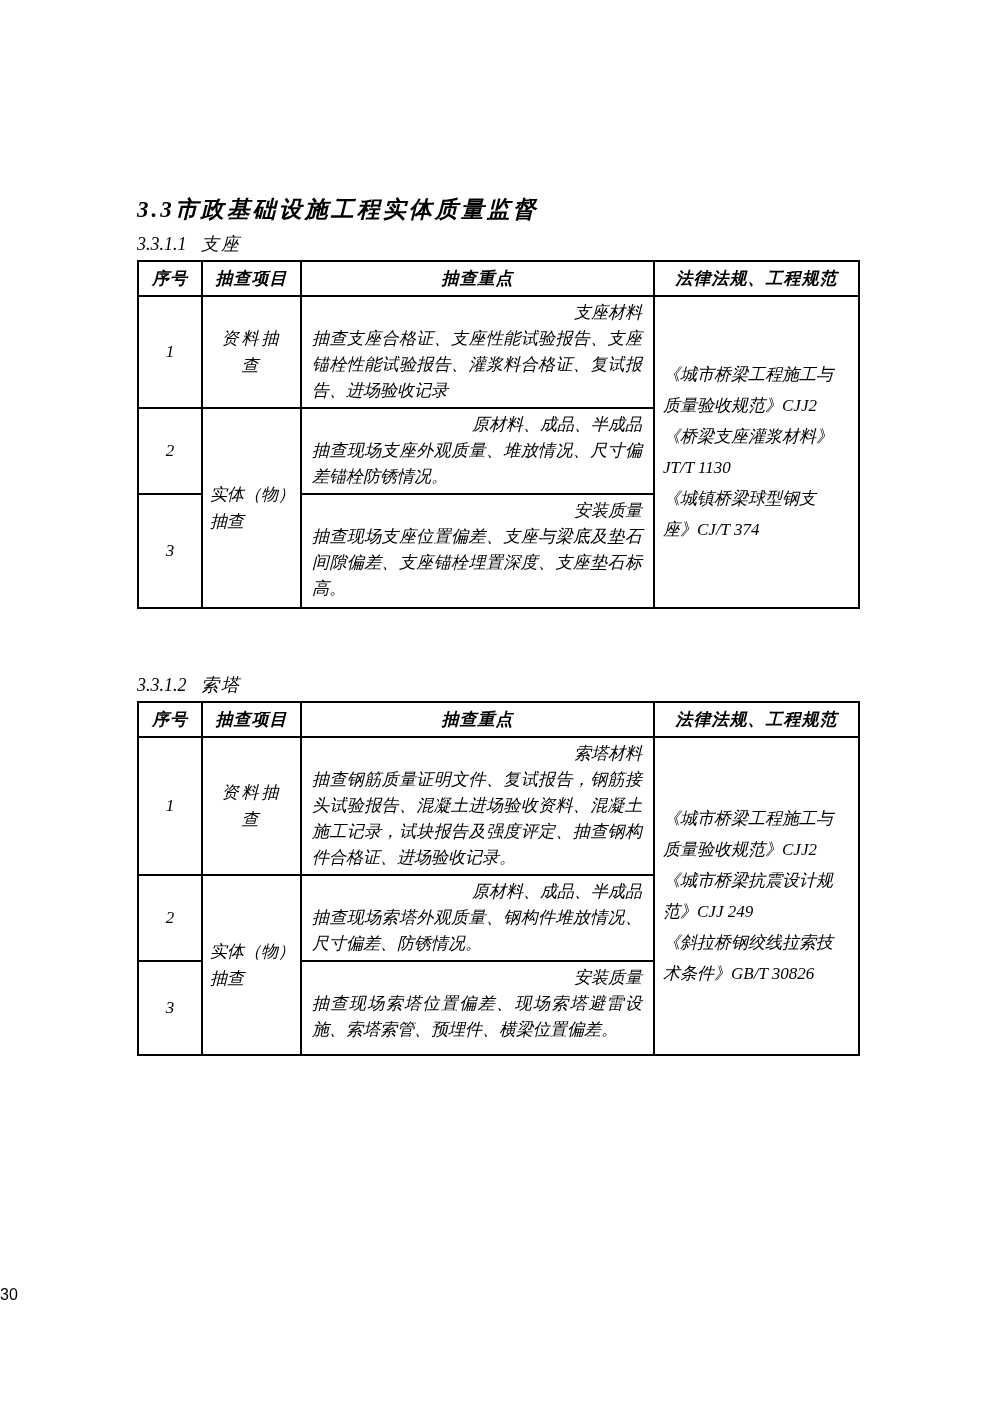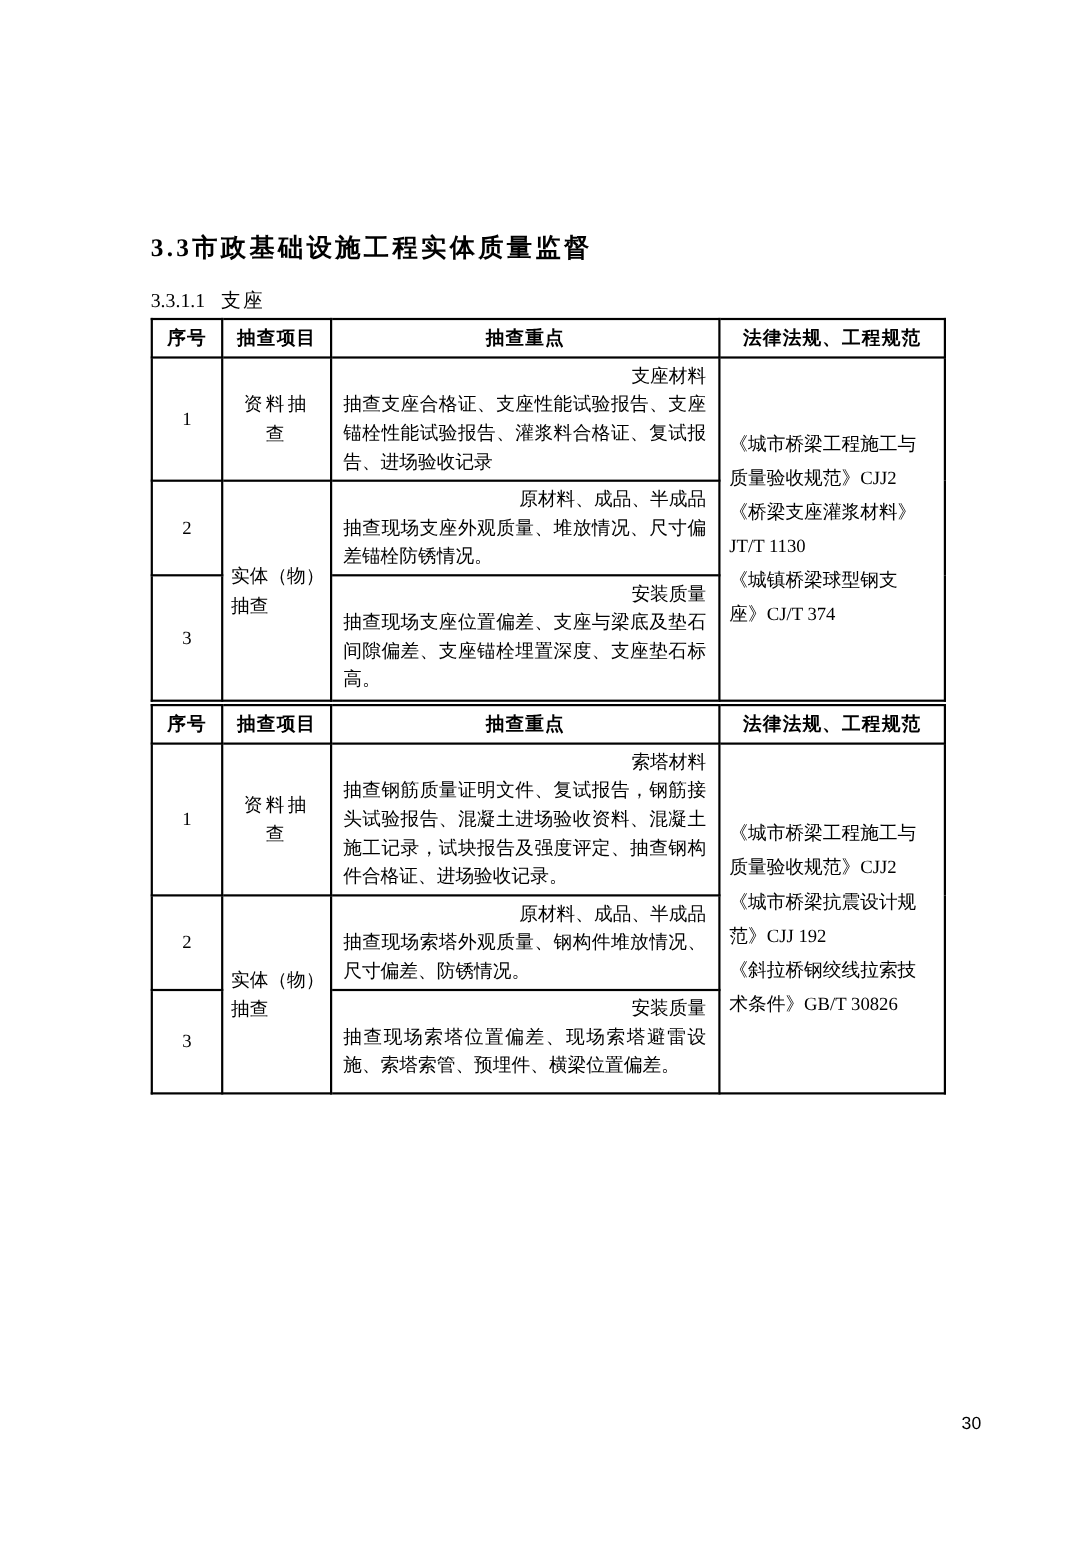--- a/index.html
+++ b/index.html
@@ -8,22 +8,23 @@
     width: 992px;
     height: 1403px;
     background: #ffffff;
     color: #000;
     font-family: "Liberation Serif", "DejaVu Serif", serif;
     overflow: hidden;
   }
   .content {
     position: absolute;
     left: 137px;
-    top: 16px;
+    top: 0;
     width: 721px;
+    font-style: italic;
   }
   .doc-title {
     padding-top: 194px;
     font-size: 23px;
     font-weight: bold;
     letter-spacing: 3px;
     line-height: 32px;
     white-space: nowrap;
   }
   .intro {
@@ -42,21 +43,21 @@
   .sub-heading .lbl {
     font-family: "Liberation Sans", "DejaVu Sans", sans-serif;
     font-weight: bold;
     letter-spacing: 1px;
     margin-left: 8px;
   }
   .table-caption {
     line-height: 28px;
     font-size: 18px;
   }
-  .caption-1 { margin-top: 17px; }
+  .caption-1 { margin-top: 4px; }
   .caption-2 { margin-top: 62px; }
   .table-caption .lbl { margin-left: 10px; letter-spacing: 2px; }
 
   table.insp {
     border-collapse: collapse;
     table-layout: fixed;
     width: 721px;
     margin-top: 2px;
   }
   .t2 { margin-top: 1px; }
@@ -112,21 +113,21 @@
   .t1 .r3 td { height: 106px; }
   .t2 .r1 td { height: 130px; }
   .t2 .r2 td { height: 77px;  }
   .t2 .r3 td { height: 86px;  }
 
   .page-number {
     position: absolute;
     top: 1286px;
     left: 0;
     width: 892px;
-    text-align: right;
+    text-align: left;
     font-family: "Liberation Sans", "DejaVu Sans", sans-serif;
     font-size: 16px;
   }
 </style>
 </head>
 <body>
 
 <div class="page">
   <div class="content">
 
@@ -177,20 +178,24 @@
       <tr class="r3">
         <td class="seq">3</td>
         <td class="focus">
           <span class="focus-title">安装质量</span>
           <span class="focus-detail">抽查现场支座位置偏差、支座与梁底及垫石间隙偏差、支座锚栓埋置深度、支座垫石标高。</span>
         </td>
       </tr>
     </tbody>
       </table>
 
+    <div class="table-caption caption-2">
+      <span class="num">3.3.1.2</span>
+      <span class="lbl">索塔</span>
+    </div>
 
     <table class="insp t2">
       <colgroup>
         <col class="c-seq">
           <col class="c-item">
           <col class="c-focus">
           <col class="c-regs">
       </colgroup>
       <tbody>
           <tr>
@@ -201,21 +206,21 @@
       </tr>
       <tr class="r1">
         <td class="seq">1</td>
         <td class="item center">资料抽查</td>
         <td class="focus">
           <span class="focus-title">索塔材料</span>
           <span class="focus-detail">抽查钢筋质量证明文件、复试报告，钢筋接头试验报告、混凝土进场验收资料、混凝土施工记录，试块报告及强度评定、抽查钢构件合格证、进场验收记录。</span>
         </td>
         <td class="regs" rowspan="3">
           <span class="reg-line">《城市桥梁工程施工与质量验收规范》CJJ2</span>
-          <span class="reg-line">《城市桥梁抗震设计规范》CJJ 192</span>
+          <span class="reg-line">《城市桥梁抗震设计规范》CJJ 249</span>
           <span class="reg-line">《斜拉桥钢绞线拉索技术条件》GB/T 30826</span>
         </td>
       </tr>
       <tr class="r2">
         <td class="seq">2</td>
         <td class="item" rowspan="2">实体（物）抽查</td>
         <td class="focus">
           <span class="focus-title">原材料、成品、半成品</span>
           <span class="focus-detail">抽查现场索塔外观质量、钢构件堆放情况、尺寸偏差、防锈情况。</span>
         </td>

